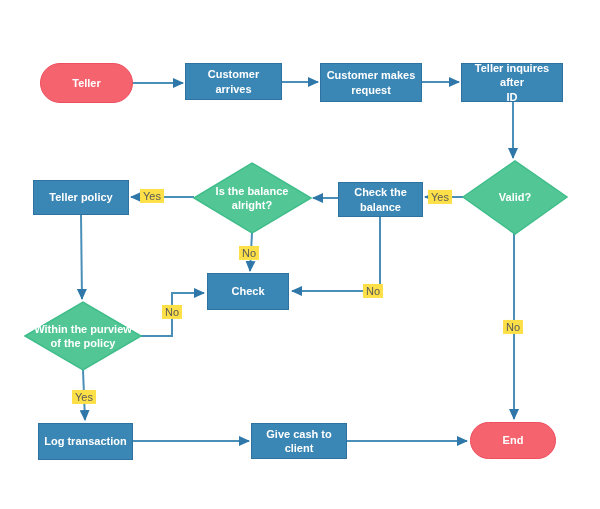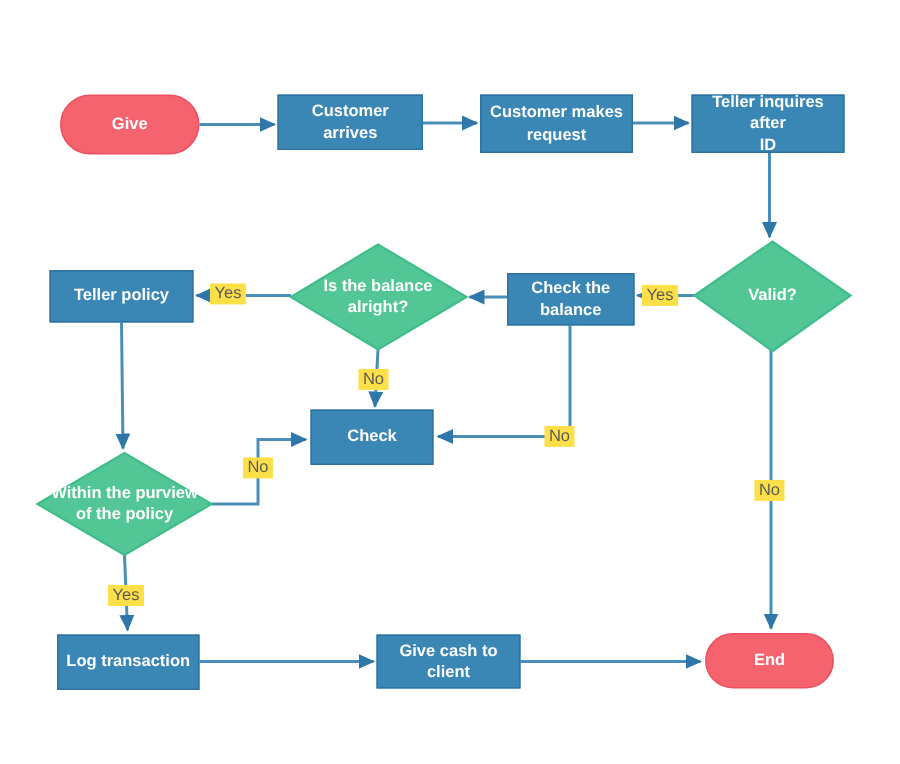--- a/index.html
+++ b/index.html
@@ -77,21 +77,21 @@
     </g>
 
     <g fill="#52c795" stroke="#3fbd8a" stroke-width="1.5">
       <polygon points="463,197 515,161 567,197 515,234"></polygon>
       <polygon points="194,198 252,163 311,198 252,233"></polygon>
       <polygon points="25,336 83,302 141,336 83,370"></polygon>
     </g>
   </svg>
 
   <div class="node terminator" style="left:40px;top:63px;width:93px;height:40px;">
-    <span class="lbl">Give</span>
+    <span class="lbl">Teller</span>
   </div>
 
   <div class="node process" style="left:185px;top:63px;width:97px;height:37px;">
     <span class="lbl">Customer arrives</span>
   </div>
 
   <div class="node process" style="left:320px;top:63px;width:102px;height:39px;">
     <span class="lbl">Customer makes
 request</span>
   </div>

